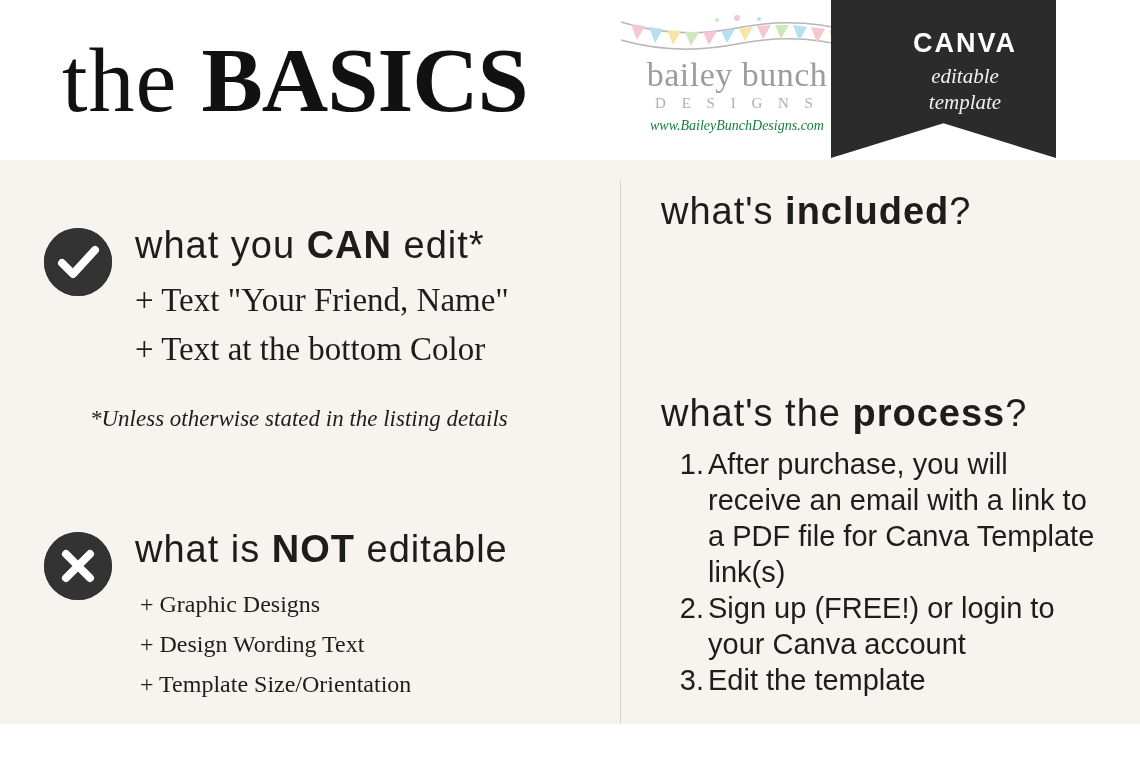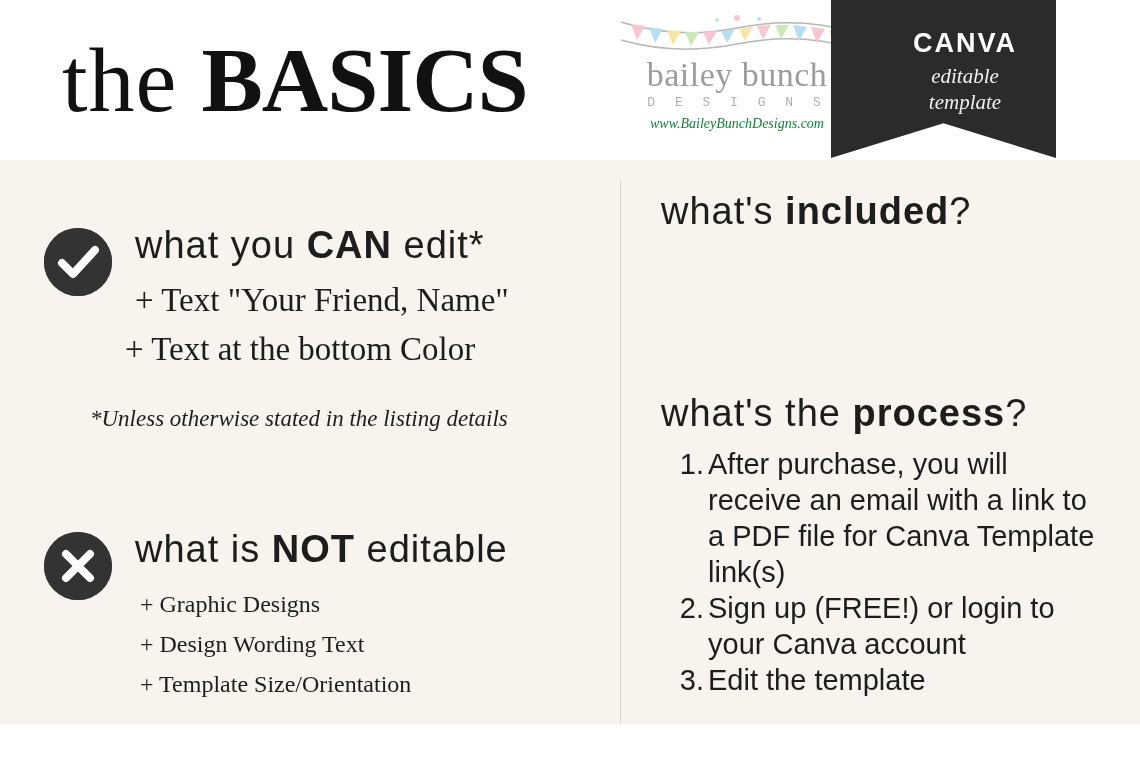--- a/index.html
+++ b/index.html
@@ -63,22 +63,22 @@
   .bunting svg { display: block; }
   .logo-name {
     font-family: "Liberation Serif", serif;
     font-size: 34px;
     color: #9c9c9c;
     line-height: 34px;
     margin-top: 2px;
     letter-spacing: 0.5px;
   }
   .logo-sub {
-    font-family: Liberation Mono, monospace;
-    font-size: 13px;
+    font-family: Liberation Serif, serif;
+    font-size: 15px;
     letter-spacing: 6px;
     color: #b0aeb0;
     margin-top: 3px;
   }
   .logo-url {
     font-family: "Liberation Serif", serif;
     font-size: 14px;
     color: #15803d;
     margin-top: 6px;
     font-style: italic;
@@ -172,21 +172,21 @@
     color: #1d1d1d;
     white-space: nowrap;
   }
   .can-item1 {
     position: absolute;
     left: 135px;
     top: 94px;
   }
   .can-item2 {
     position: absolute;
-    left: 125px;
+    left: 135px;
     top: 143px;
   }
   .can-note {
     position: absolute;
     left: 90px;
     top: 218px;
     font-family: "Liberation Serif", serif;
     font-style: italic;
     font-size: 23px;
     color: #1d1d1d;

